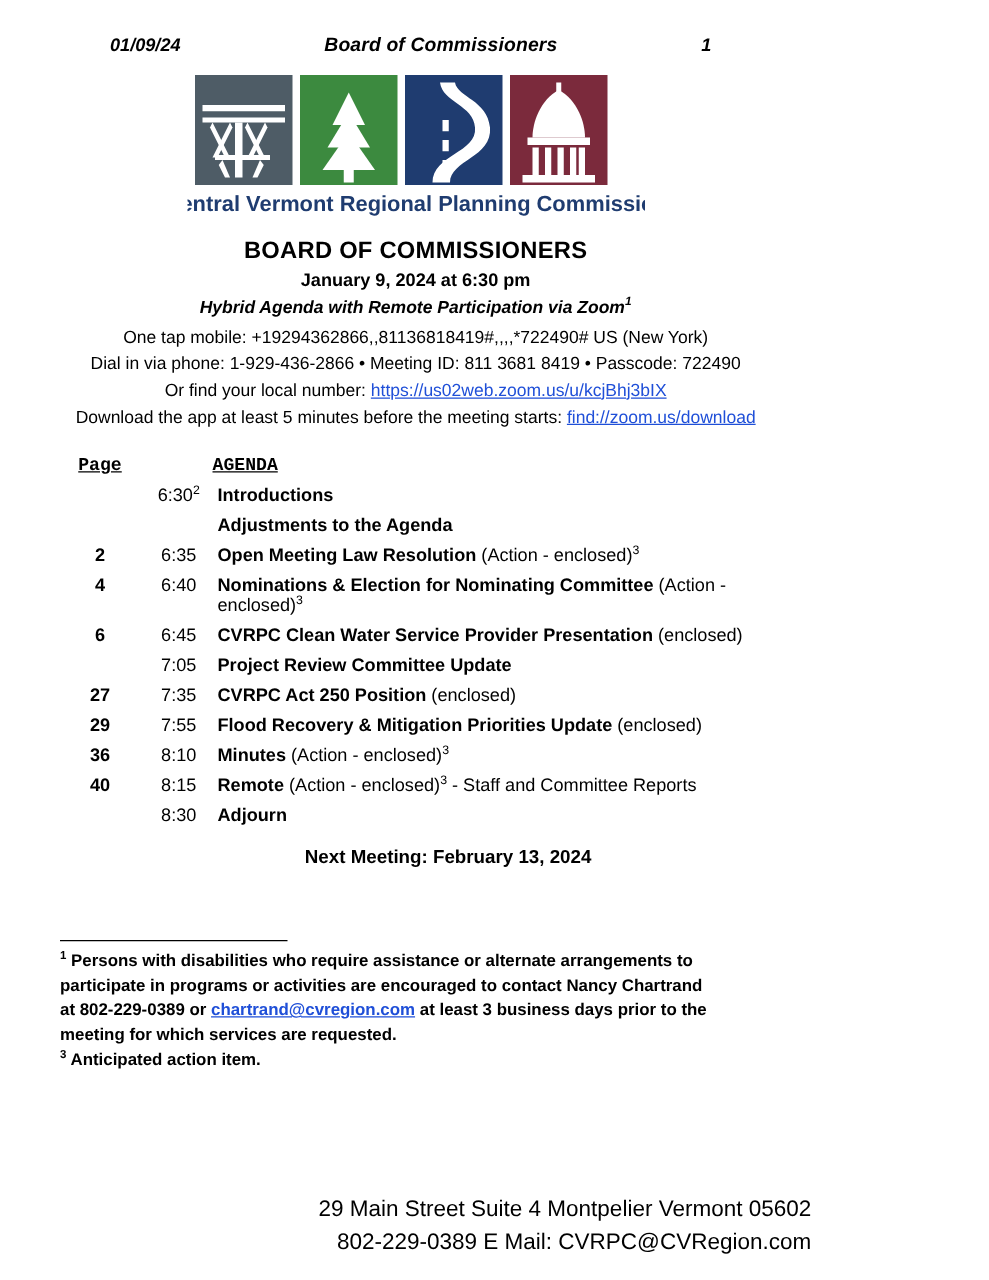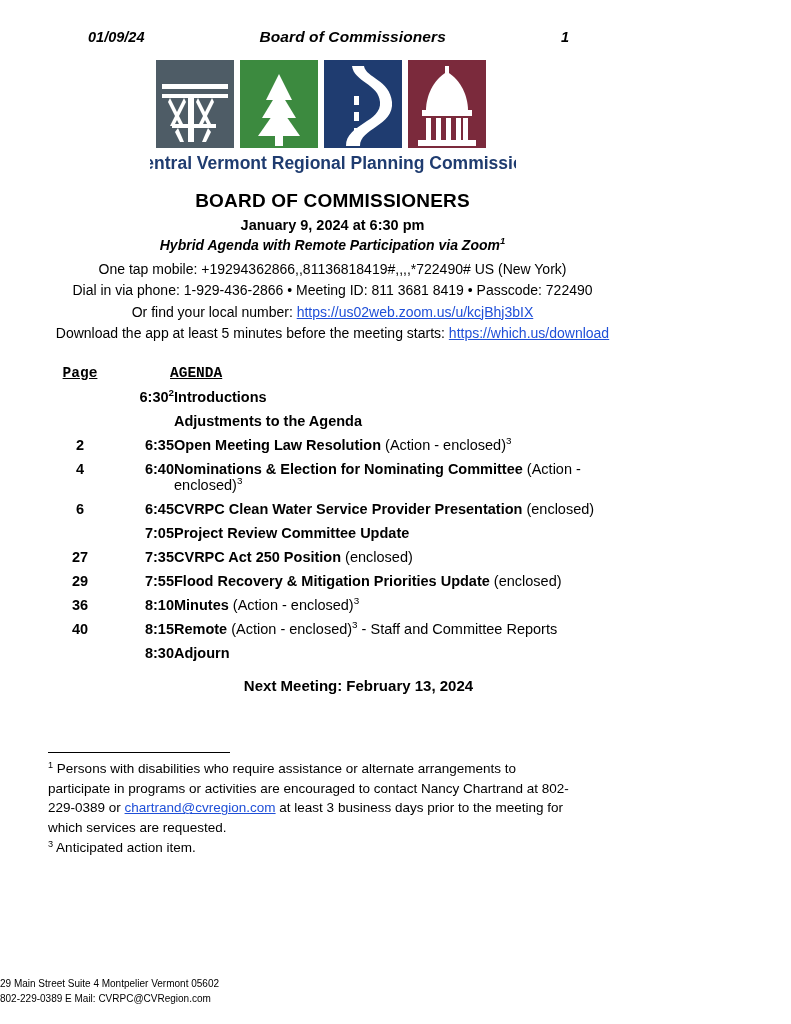--- a/index.html
+++ b/index.html
@@ -111,22 +111,22 @@
   }
   .agenda-row .col-page {
     width: 56px;
     text-align: center;
     font-weight: bold;
     flex: 0 0 56px;
   }
   .agenda-row .col-time {
     width: 62px;
     flex: 0 0 62px;
-    font-weight: bold;
-    text-align: right;
+    font-weight: normal;
+    text-align: center;
     padding-left: 4px;
   }
   .agenda-row .col-item {
     flex: 1 1 auto;
   }
   .agenda-row .col-item .strong { font-weight: bold; }
   .agenda-row .col-item .plain { font-weight: normal; }
 
   .next-meeting {
     margin-top: 16px;
@@ -140,31 +140,32 @@
   .fn-rule {
     margin: 58px 0 6px 48px;
     width: 182px;
     border-top: 1px solid #000;
     height: 0;
   }
   .footnotes {
     padding: 0 88px 0 48px;
     font-size: 13.5px;
     line-height: 1.45;
+    font-weight: bold;
   }
   .footnotes p { margin: 0 0 1px 0; }
 
   
   .footer {
     position: absolute;
     bottom: 18px;
     left: 0;
-    right: 0;
-    text-align: left;
-    font-size: 10px;
+    right: 16px;
+    text-align: right;
+    font-size: 18px;
     line-height: 1.45;
   }
 </style>
 </head>
 <body>
 
 <div class="page">
 
   <div class="header">
     <div class="hdr-date">01/09/24</div>
@@ -229,21 +230,21 @@
     </div>
   </div>
 
   <div class="zoom-lines">
     <div>One tap mobile: +19294362866,,81136818419#,,,,*722490# US (New York)</div>
     <div>Dial in via phone:  1-929-436-2866 • Meeting ID: 811 3681 8419 • Passcode: 722490</div>
     <div>
       <span>Or find your local number: </span><a class="lnk" href="#">https://us02web.zoom.us/u/kcjBhj3bIX</a>
     </div>
     <div>
-      <span>Download the app at least 5 minutes before the meeting starts: </span><a class="lnk" href="#">https://which.us/download</a>
+      <span>Download the app at least 5 minutes before the meeting starts: </span><a class="lnk" href="#">find://zoom.us/download</a>
     </div>
   </div>
 
   <div class="agenda">
     <div class="agenda-head">
       <div class="col-page">Page</div>
       <div class="col-time"></div>
       <div class="col-item">AGENDA</div>
     </div>
 

